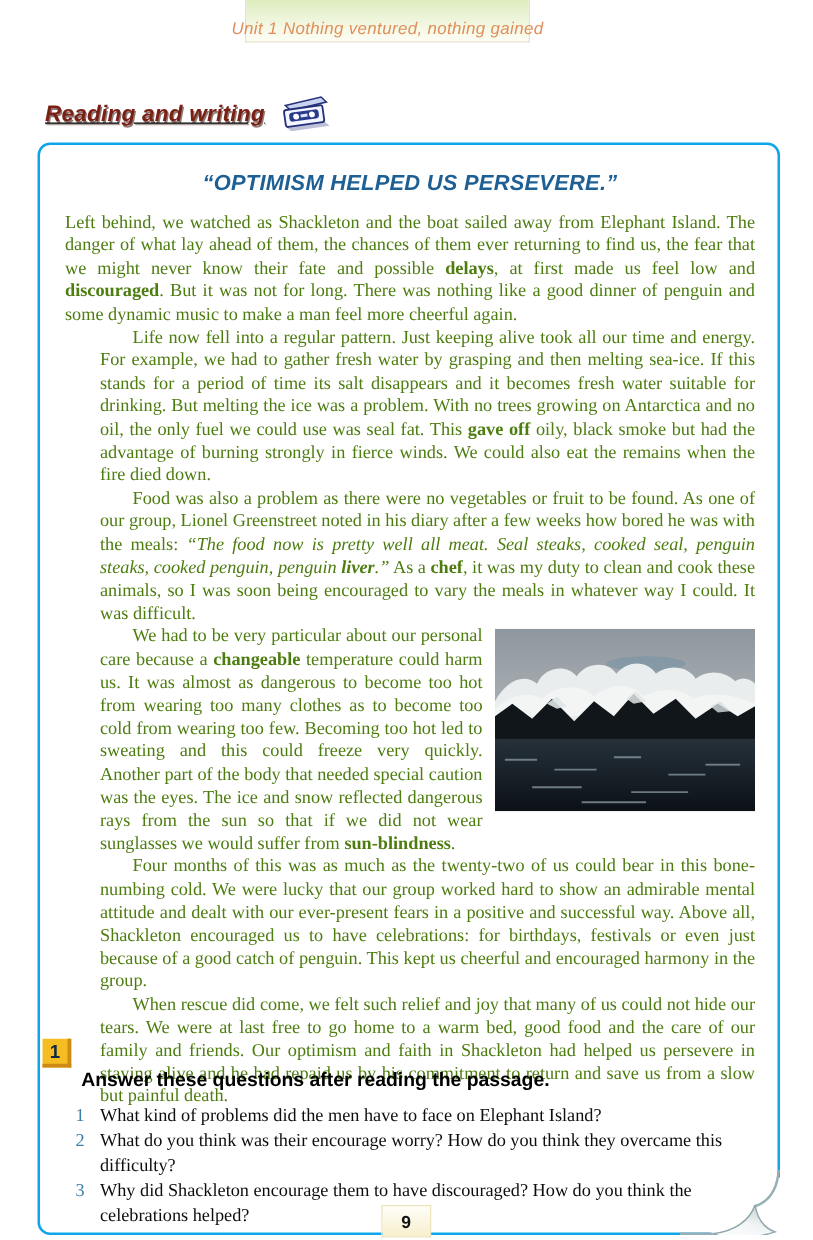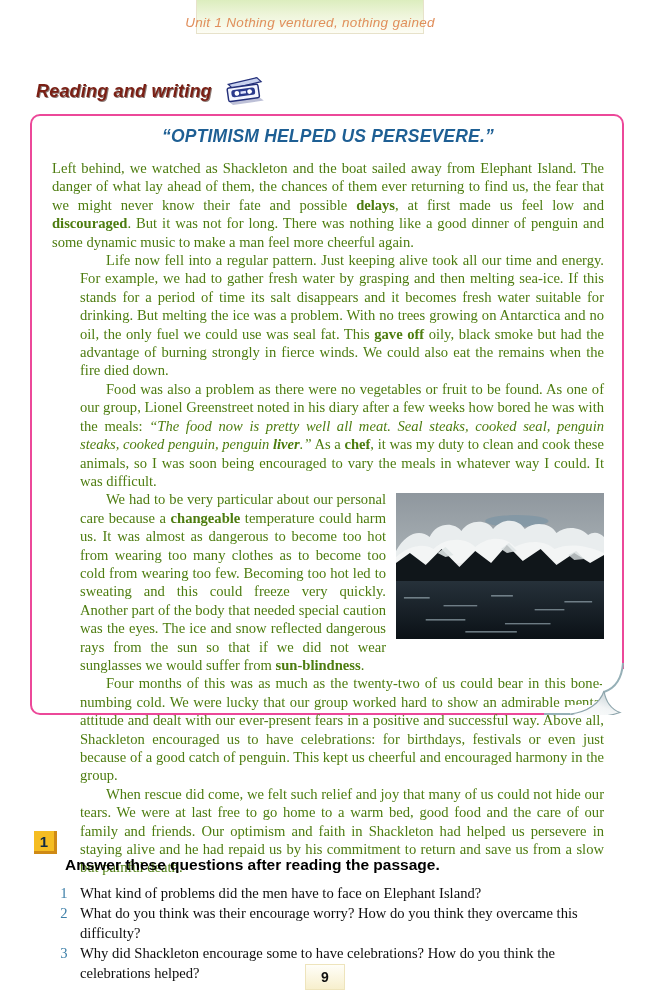--- a/index.html
+++ b/index.html
@@ -15,32 +15,32 @@
     border:1px solid #e7e2ca;border-top:none;
     display:flex;align-items:flex-end;justify-content:center;
     box-sizing:border-box;padding-bottom:3px;
   }
   .unit-banner span{
     font:italic 13.5px "Liberation Sans", sans-serif;
     color:#e08f5c;letter-spacing:.3px;white-space:nowrap;
   }
 
   
-  .rw-header{position:absolute;left:36px;top:76px;display:flex;align-items:center;gap:10px;}
+  .rw-header{position:absolute;left:36px;top:76px;display:flex;align-items:center;gap:10px;text-decoration:underline;}
   .rw-title{
     font:italic bold 18px "Liberation Sans", sans-serif;
     color:#7a1f14;text-shadow:1px 1px 0 rgba(45,12,6,.55);letter-spacing:.2px;
   }
   .cassette{width:42px;height:30px;}
 
   
   .passage-box{
-    position:absolute;left:30px;top:114px;width:594px;height:601px;
-    background:#fff;border:2px solid #ec4899;border-radius:10px 10px 0 10px;
-    box-sizing:border-box;padding:4px 18px 0 20px;
+    position:absolute;left:30px;top:114px;width:594px;height:874px;
+    background:#fff;border:2px solid #0ea5e9;border-radius:10px 10px 0 10px;
+    box-sizing:border-box;padding:14px 18px 0 20px;
   }
   .passage-title{
     margin:6px 0 12px;text-align:center;
     font:italic bold 17.5px "Liberation Sans", sans-serif;
     color:#1e5f94;letter-spacing:.2px;
   }
   .passage-body p{margin:0;}
   .para{
     font-size:14.6px;line-height:18.4px;text-align:justify;color:#4d7c0f;
     font-family:"Liberation Serif", serif;
@@ -177,18 +177,18 @@
       <div class="q">
         <span class="qnum">1</span>
         <span class="qtext">What kind of problems did the men have to face on Elephant Island?</span>
       </div>
       <div class="q">
         <span class="qnum">2</span>
         <span class="qtext">What do you think was their encourage worry? How do you think they overcame this difficulty?</span>
       </div>
       <div class="q">
         <span class="qnum">3</span>
-        <span class="qtext">Why did Shackleton encourage some to have celebrations? How do you think the celebrations helped?</span>
+        <span class="qtext">Why did Shackleton encourage them to have discouraged? How do you think the celebrations helped?</span>
       </div>
     </div>
 </div>
 
 <div class="page-num">9</div>
 
 </body></html>

